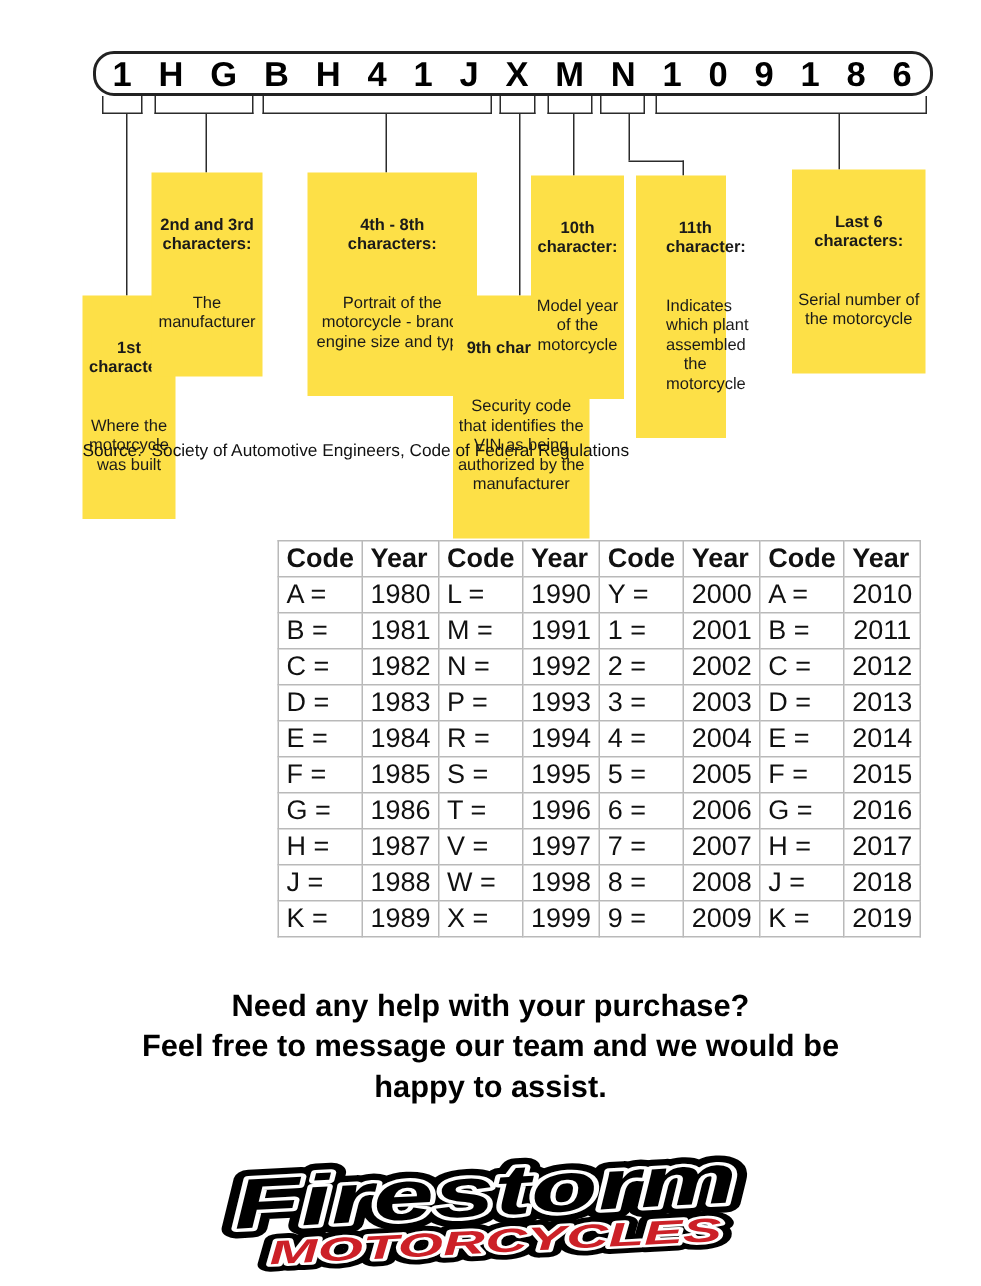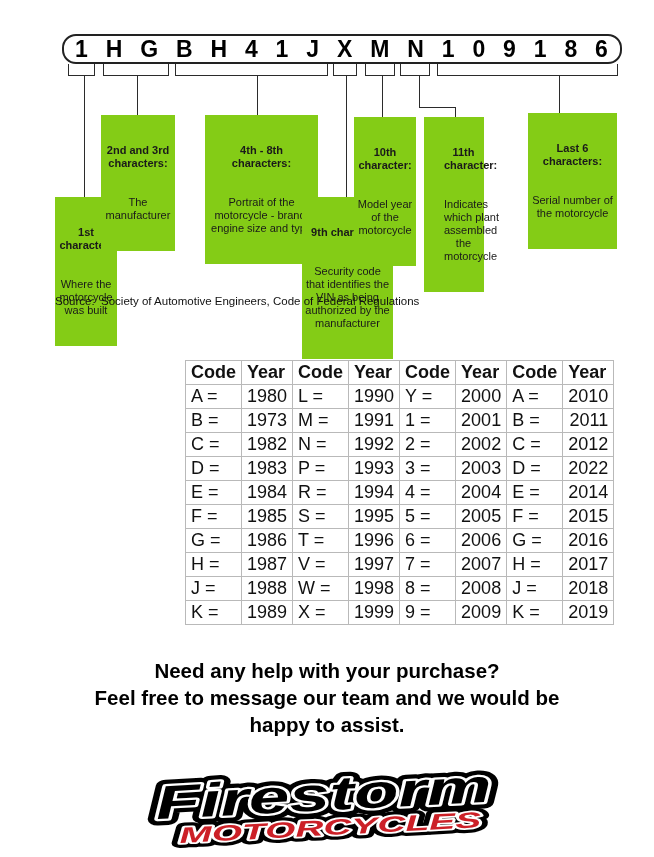--- a/index.html
+++ b/index.html
@@ -32,40 +32,40 @@
   .v2{left:137px;top:76px;height:39px;}
   .v3{left:257px;top:76px;height:39px;}
   .v4{left:346px;top:76px;height:121px;}
   .v5{left:382px;top:76px;height:41px;}
   .v6a{left:419px;top:76px;height:31px;}
   .h6{left:419px;top:107px;width:37px;}
   .v6c{left:455px;top:107px;height:10px;}
   .v7{left:559px;top:76px;height:37px;}
 
   
-  .box{position:absolute;background:#84cc16;text-align:center;
+  .box{position:absolute;background:#fde047;text-align:center;
        font-size:11px;line-height:13px;padding:3px 1px;white-space:pre;box-sizing:border-box;}
   .box .t{font-weight:700;}
   .box1{left:55px;top:197px;width:62px;text-align:center;}
   .box2{left:101px;top:115px;width:74px;}
   .box3{left:205px;top:115px;width:113px;}
   .box4{left:302px;top:197px;width:91px;}
   .box5{left:354px;top:117px;width:62px;}
   .box6{left:424px;top:117px;width:60px;padding-left:20px;}
   .box7{left:528px;top:113px;width:89px;}
 
   .source{position:absolute;left:55px;top:295px;font-size:11.5px;color:#111;white-space:pre;text-align:right;}
 
   
   .year-table{position:absolute;left:185px;top:360px;border-collapse:collapse;
               font-size:18px;color:#111;}
   .year-table th,.year-table td{border:1px solid #b9b9b9;padding:4px 5px;line-height:15px;}
   .year-table th{font-weight:700;text-align:left;}
   .col-code{width:26px;text-align:left;}
-  .col-year{width:25px;text-align:right;}
+  .col-year{width:25px;text-align:center;}
 
   .help{position:absolute;left:0;top:657px;width:654px;text-align:center;
         font-size:20.5px;font-weight:700;line-height:27px;color:#000;white-space:pre-line;}
 
   .logo{position:absolute;left:146px;top:758px;width:368px;height:92px;}
 </style>
 </head>
 <body>
 
 <div class="page">
@@ -180,21 +180,21 @@
           <td class="col-year">1980</td>
           <td class="col-code">L =</td>
           <td class="col-year">1990</td>
           <td class="col-code">Y =</td>
           <td class="col-year">2000</td>
           <td class="col-code">A =</td>
           <td class="col-year">2010</td>
         </tr>
         <tr>
           <td class="col-code">B =</td>
-          <td class="col-year">1973</td>
+          <td class="col-year">1981</td>
           <td class="col-code">M =</td>
           <td class="col-year">1991</td>
           <td class="col-code">1 =</td>
           <td class="col-year">2001</td>
           <td class="col-code">B =</td>
           <td class="col-year">2011</td>
         </tr>
         <tr>
           <td class="col-code">C =</td>
           <td class="col-year">1982</td>
@@ -206,21 +206,21 @@
           <td class="col-year">2012</td>
         </tr>
         <tr>
           <td class="col-code">D =</td>
           <td class="col-year">1983</td>
           <td class="col-code">P =</td>
           <td class="col-year">1993</td>
           <td class="col-code">3 =</td>
           <td class="col-year">2003</td>
           <td class="col-code">D =</td>
-          <td class="col-year">2022</td>
+          <td class="col-year">2013</td>
         </tr>
         <tr>
           <td class="col-code">E =</td>
           <td class="col-year">1984</td>
           <td class="col-code">R =</td>
           <td class="col-year">1994</td>
           <td class="col-code">4 =</td>
           <td class="col-year">2004</td>
           <td class="col-code">E =</td>
           <td class="col-year">2014</td>

